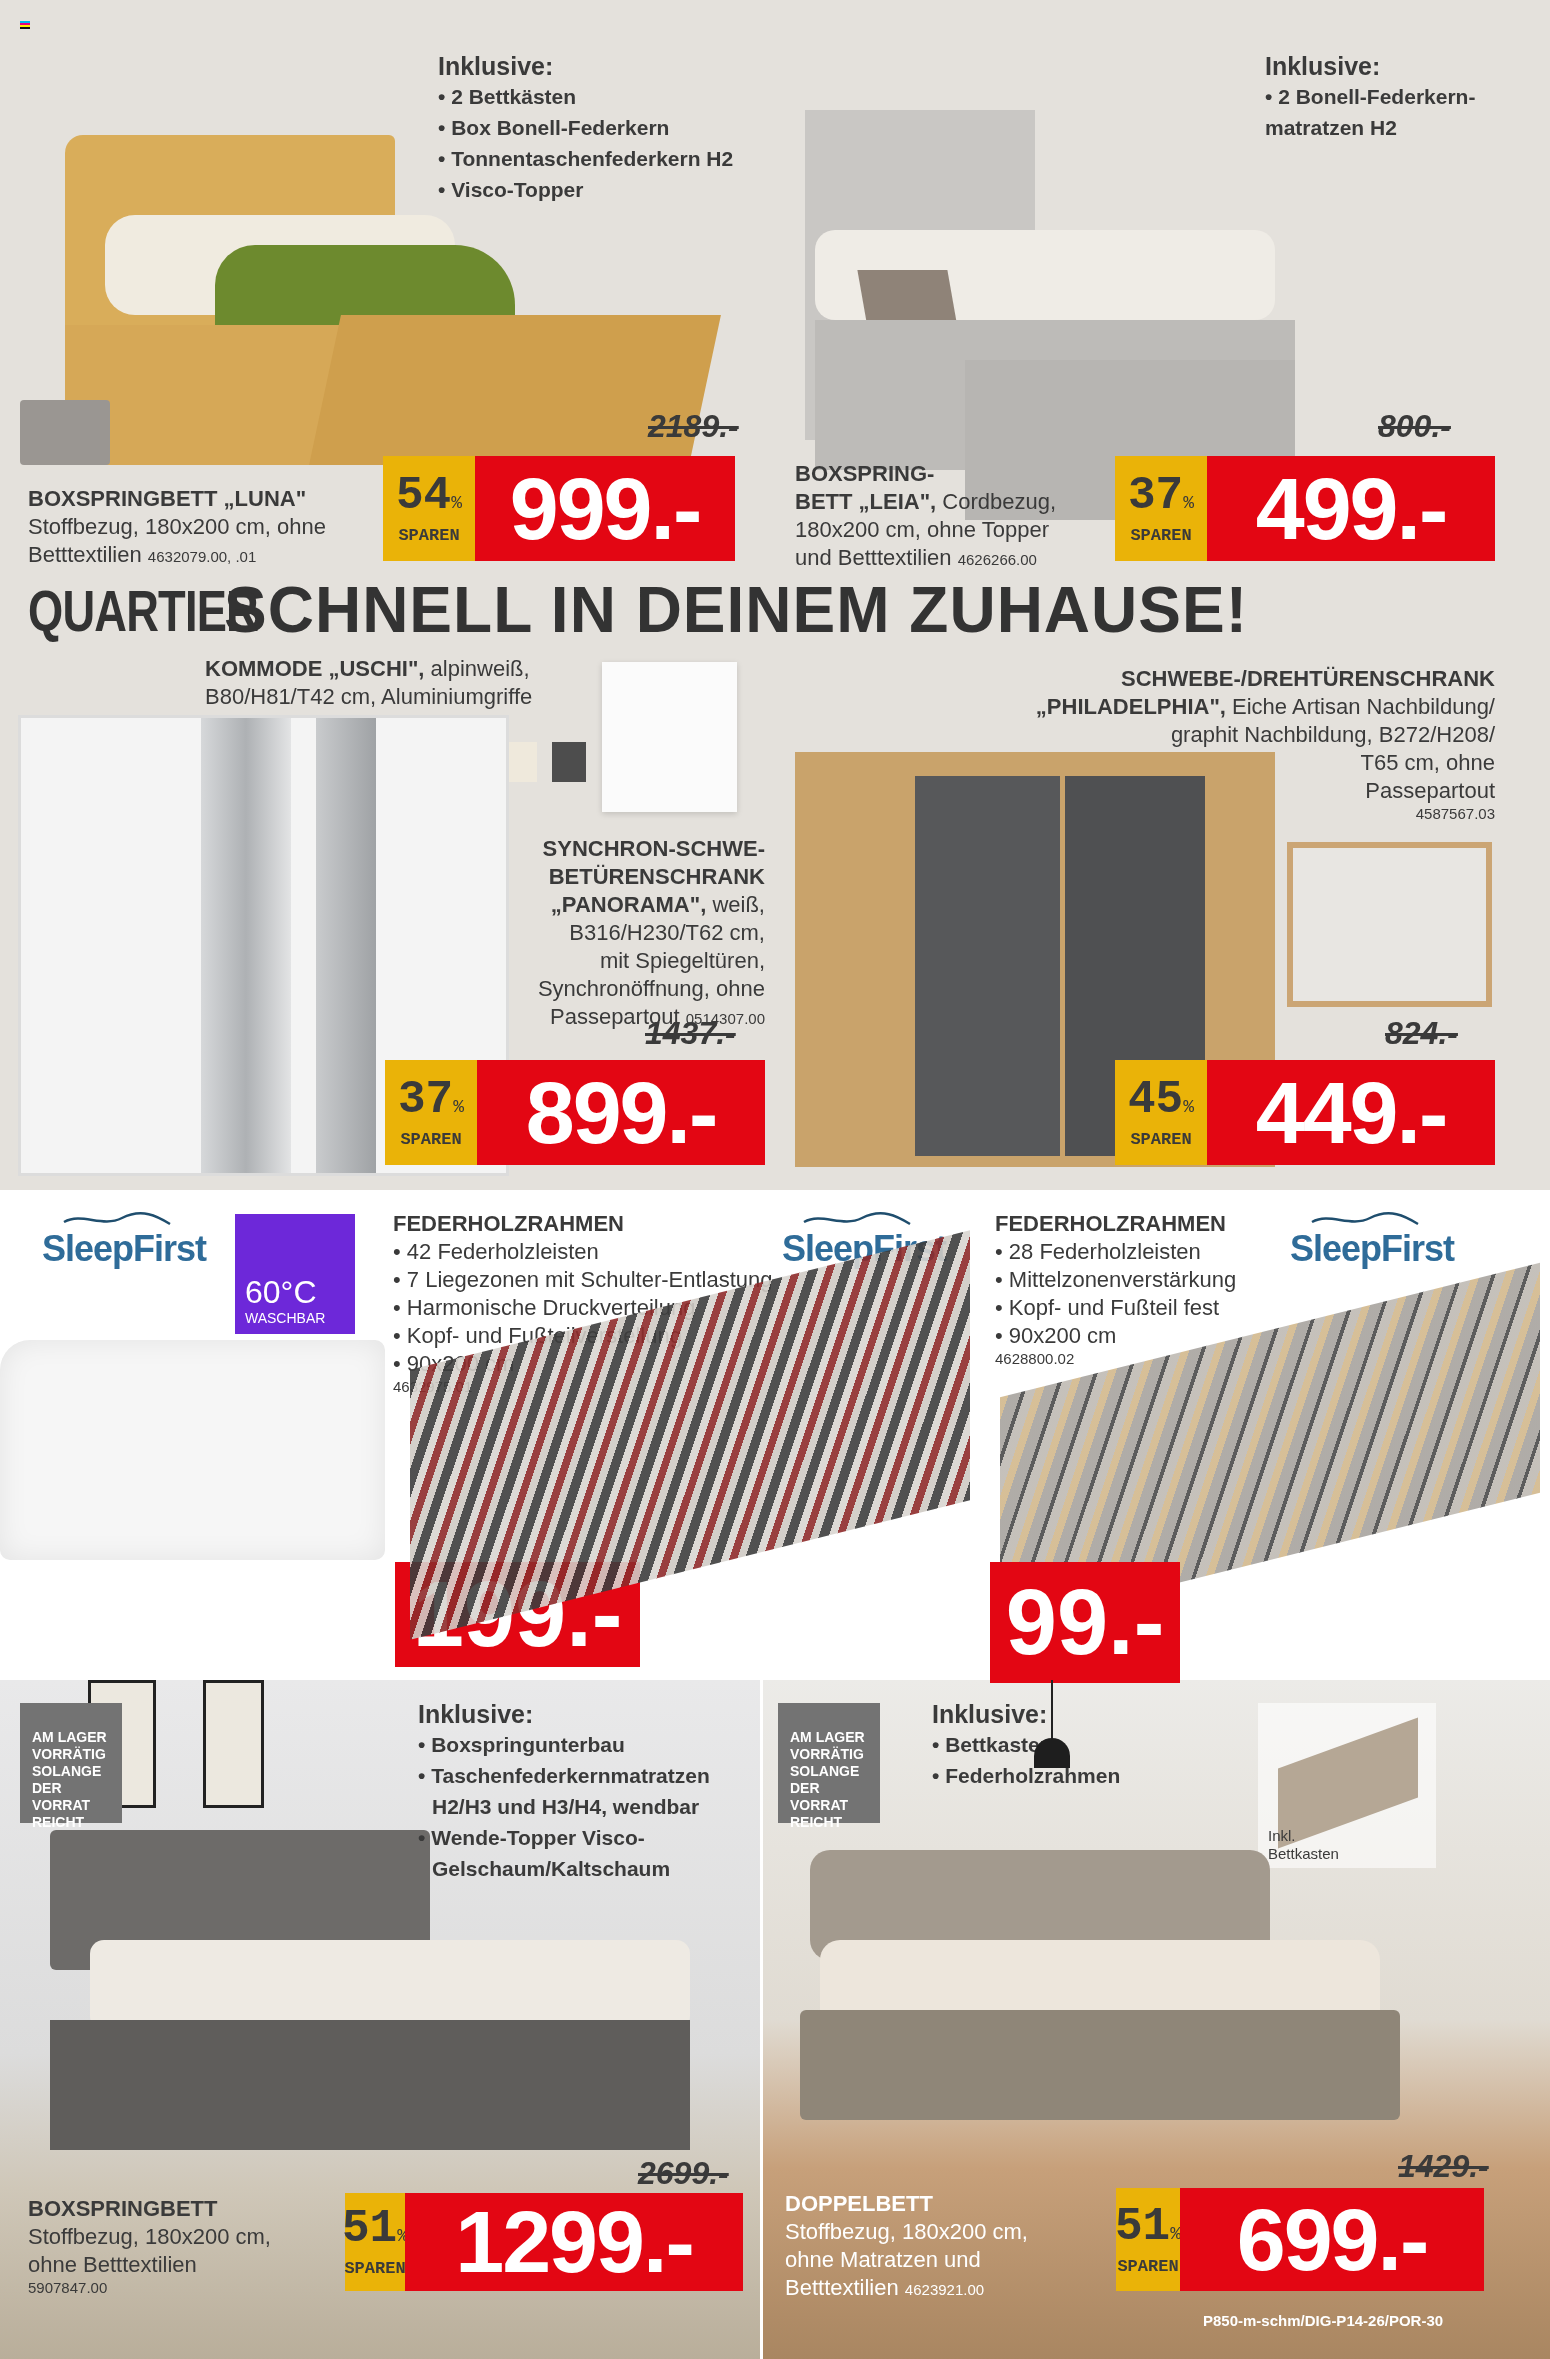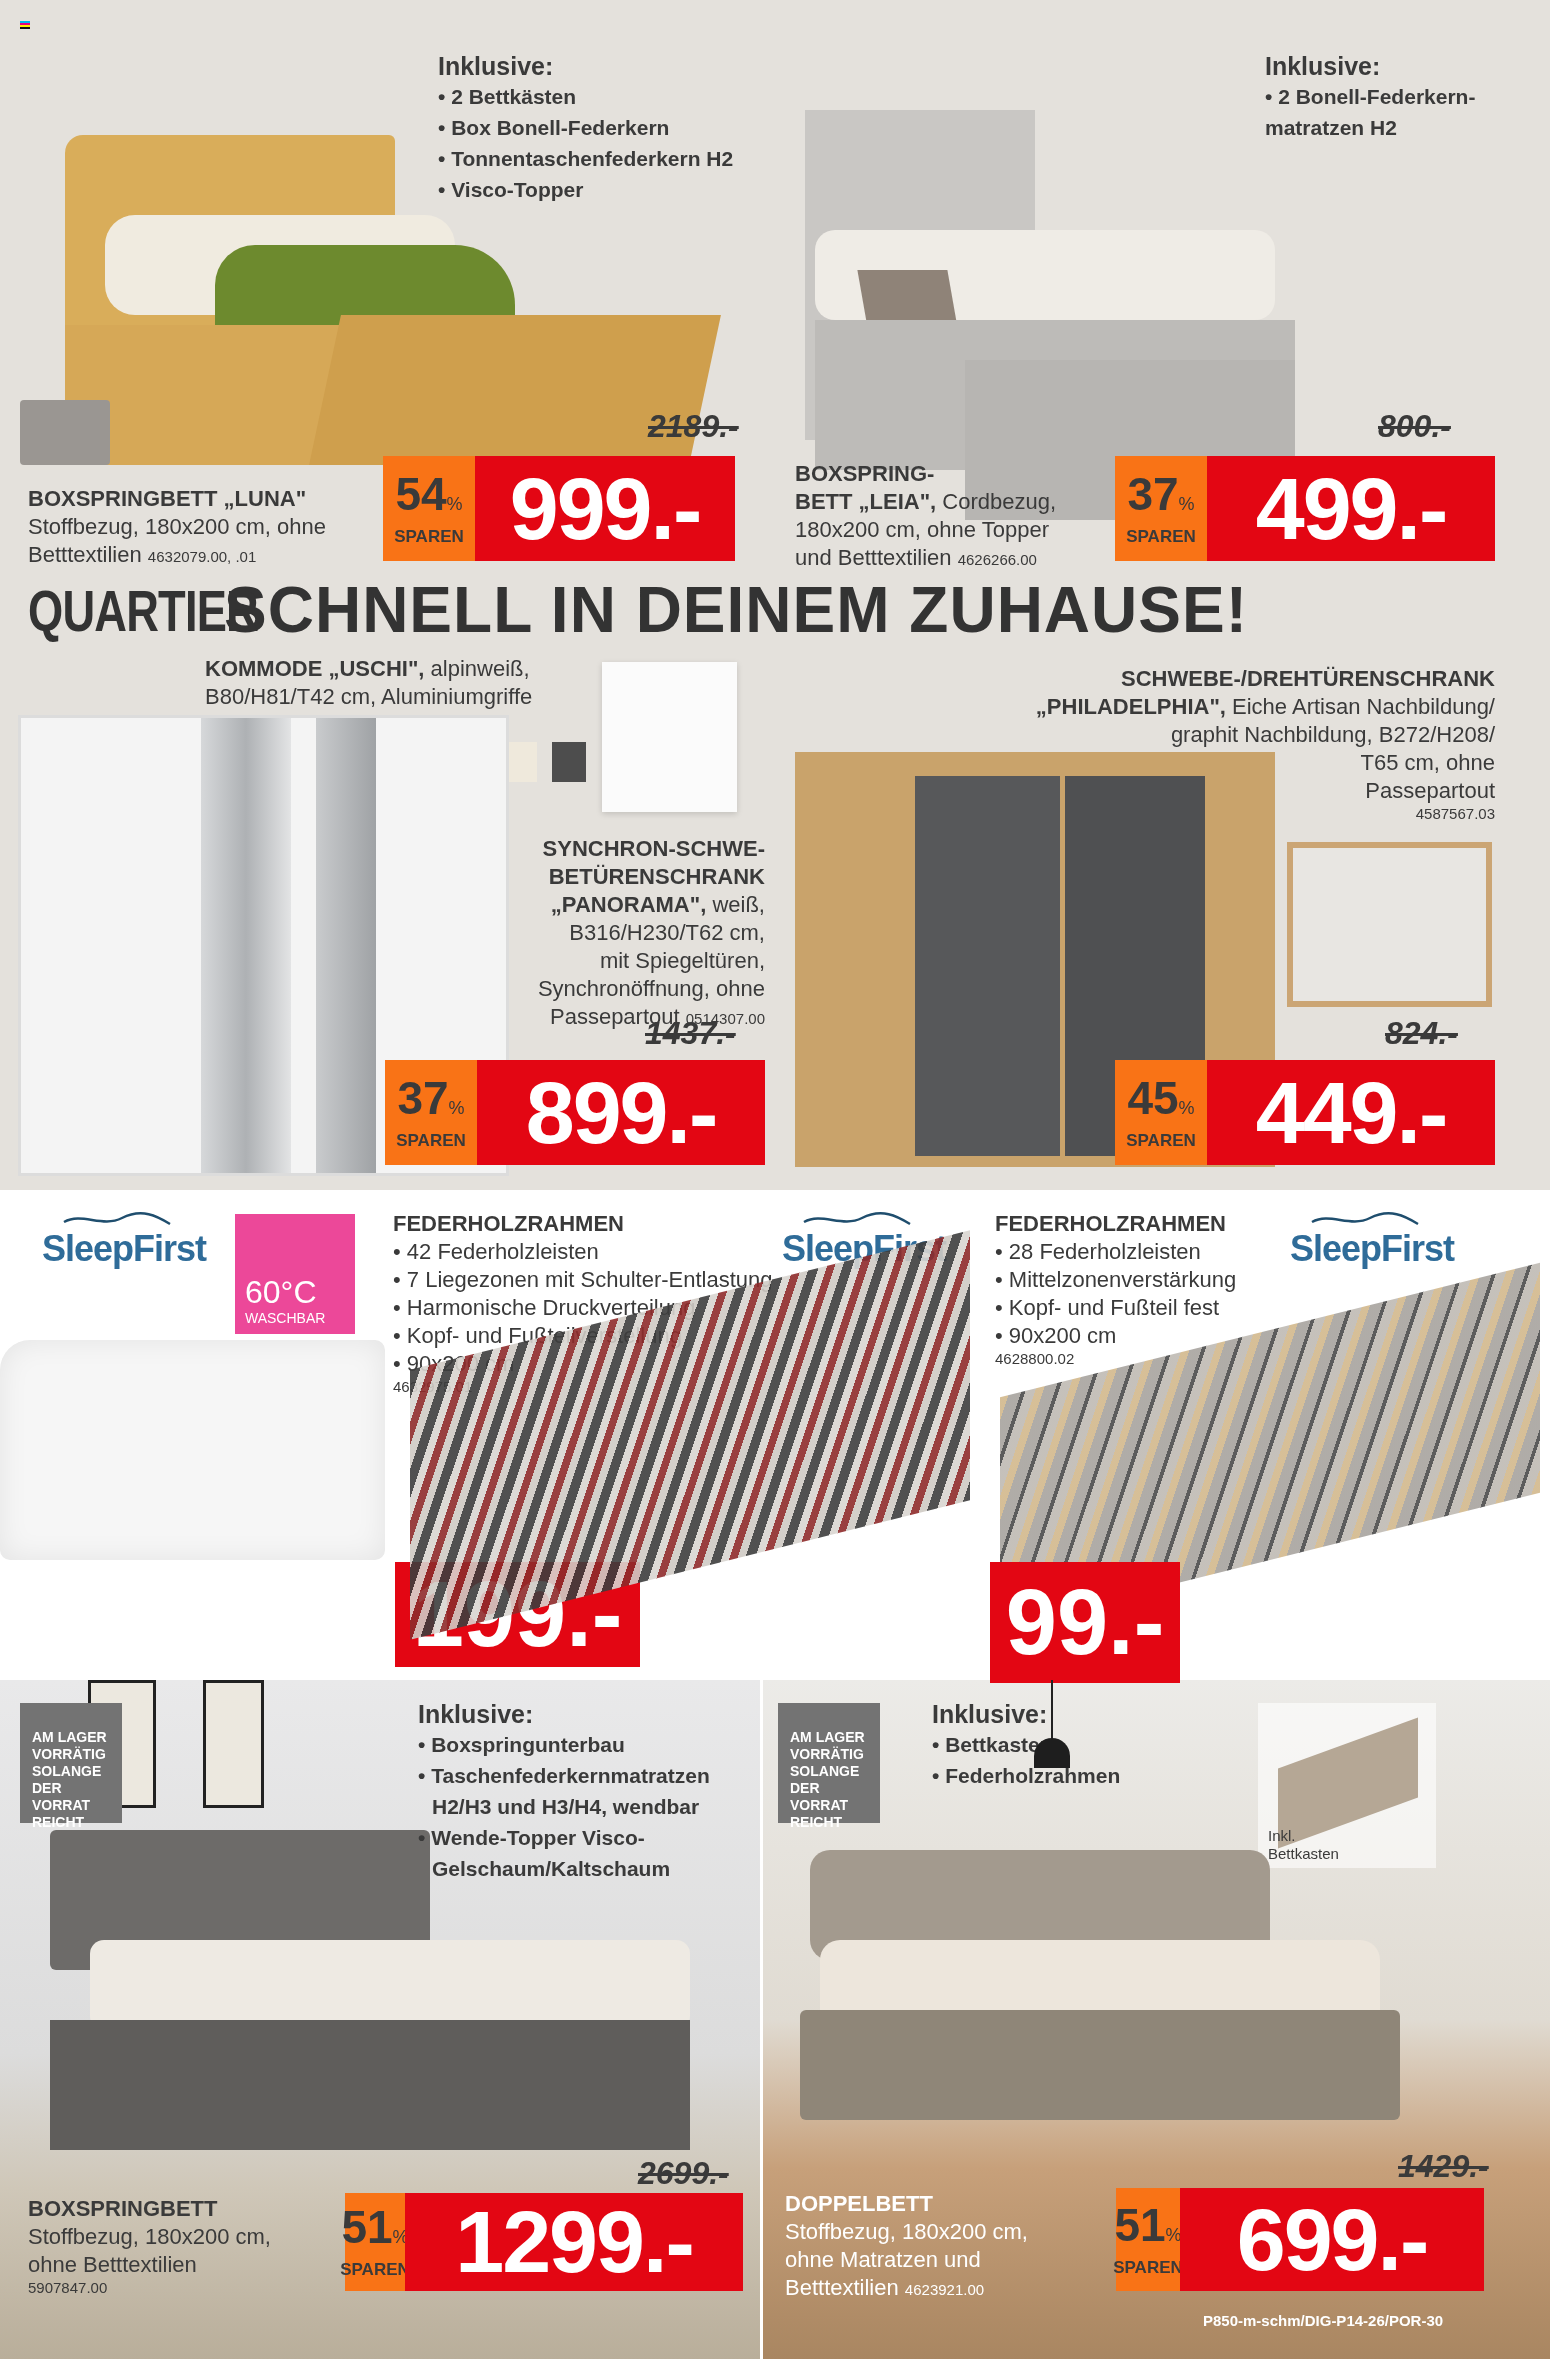--- a/index.html
+++ b/index.html
@@ -12,32 +12,32 @@
   .divider-v{left:760px;top:1680px;width:3px;height:679px;background:#fff;}
   .cmyk{left:20px;top:21px;width:10px;height:8px;}
   .cmyk i{display:block;height:2px;}
   .incl-title{font-weight:bold;font-size:25px;color:#3a3a3a;}
   .incl-list{margin:0;padding:0;list-style:none;font-weight:bold;font-size:21px;line-height:31px;color:#3a3a3a;}
   .incl-list li:before{content:"• ";}
   .prod-title{font-weight:bold;font-size:22px;line-height:28px;color:#3a3a3a;}
   .prod-desc{font-size:22px;line-height:28px;color:#3a3a3a;}
   .art{font-size:15px;color:#3a3a3a;}
   .pricebox{display:flex;height:105px;}
-  .pricebox .save{background:#f97316;width:92px;display:flex;flex-direction:column;align-items:center;justify-content:center;}
+  .pricebox .save{background:#eab308;width:92px;display:flex;flex-direction:column;align-items:center;justify-content:center;font-family:Liberation Mono, monospace;}
   .pricebox .pct{font-weight:bold;font-size:46px;line-height:46px;color:#3a3a3a;}
   .pricebox .pct small{font-size:18px;font-weight:normal;}
   .pricebox .sparen{font-weight:bold;font-size:17px;color:#3a3a3a;}
   .pricebox .price{background:#e30613;color:#fff;font-weight:bold;font-size:88px;display:flex;align-items:center;justify-content:center;letter-spacing:-2px;}
   .oldprice{font-weight:bold;font-size:32px;color:#3a3a3a;text-decoration:line-through;font-style:italic;}
   .headline{left:28px;top:572px;width:1500px;height:76px;display:flex;align-items:center;gap:26px;}
   .headline .brand{font-family:"Liberation Sans Narrow","Liberation Sans",sans-serif;font-size:58px;font-weight:bold;letter-spacing:-1px;transform:scaleX(0.78);transform-origin:left;color:#333;width:170px;}
   .headline .slogan{font-size:64px;font-weight:bold;color:#333;letter-spacing:1px;}
   .logo{font-weight:bold;font-size:36px;color:#2f6c99;letter-spacing:-1px;}
   .logo .wave{display:block;height:16px;margin-left:20px;}
-  .badge60{left:235px;top:1214px;width:120px;height:120px;background:#ec4899;color:#fff;}
+  .badge60{left:235px;top:1214px;width:120px;height:120px;background:#6d28d9;color:#fff;}
   .stock{background:#737373;color:#fff;font-weight:bold;font-size:14px;line-height:17px;padding:26px 10px 10px 12px;width:80px;height:84px;}
   .red-price-only{background:#e30613;color:#fff;font-weight:bold;font-size:92px;display:flex;align-items:center;justify-content:center;}
   .shape{position:absolute;}
   .footcode{font-size:15px;color:#fff;}
 </style>
 </head>
 <body>
 
 <div class="abs sec-top"></div>
 <div class="abs sec-mid"></div>

